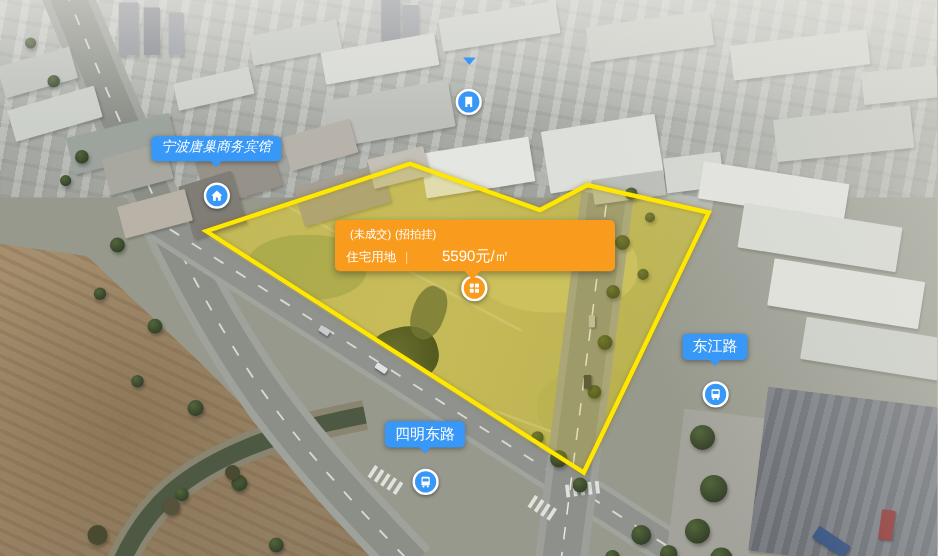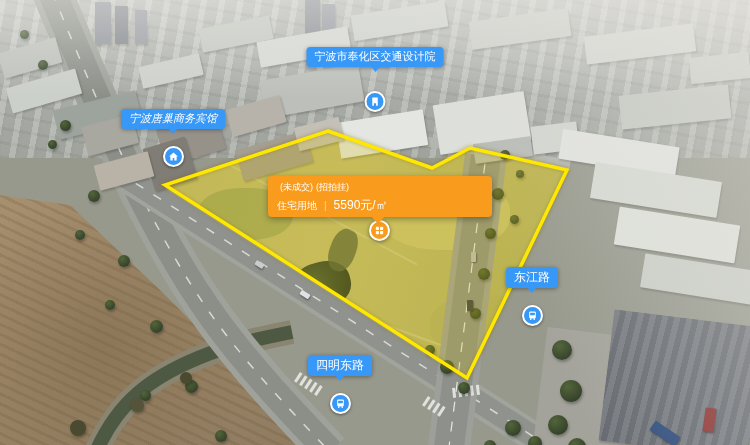--- a/index.html
+++ b/index.html
@@ -49,21 +49,21 @@
   .gap7{margin-top:7px;} .gap14{margin-top:14px;}
 
   
   .parcel-card{position:absolute;left:268px;top:176px;width:224px;height:41px;background:var(--orange,#f99b1d);
     border-radius:4px;box-shadow:0 2px 6px rgba(0,0,0,.35);padding:5px 9px;color:#fff;z-index:8;}
   .pc-line{display:flex;align-items:baseline;white-space:nowrap;}
   .pc-title{font-size:12px;font-weight:bold;letter-spacing:-.3px;}
   .pc-status{font-size:9px;margin-left:3px;}
   .pc-use{font-size:10px;margin-top:3px;}
   .pc-div{font-size:10px;opacity:.55;margin:0 7px;}
-  .pc-price{font-size:12px;}
+  .pc-price{font-size:12px;margin-left:20px;}
   .pc-tail{position:absolute;left:103px;bottom:-7px;width:0;height:0;border:7px solid transparent;
     border-top:8px solid var(--orange,#f99b1d);border-bottom:0;}
   .parcel-marker{position:absolute;left:369px;top:220px;width:21px;height:21px;border-radius:50%;
     background:var(--orange,#f99b1d);border:2px solid #fff;box-shadow:0 1px 4px rgba(0,0,0,.45);
     display:flex;align-items:center;justify-content:center;z-index:7;}
 </style>
 </head>
 <body>
 
 <div id="screen">
@@ -203,53 +203,52 @@
     <div class="car" style="left:704px;top:408px;width:11px;height:24px;background:#8c3434;transform:rotate(8deg);"></div>
   </div>
 
   <div class="abs haze"></div>
 
   <svg class="abs parcel-svg" width="750" height="445">
     <polygon points="328,131 432,168 470,148 567,170 467,378 165,185"></polygon>
   </svg>
 
   <div class="poi" style="left:375px;top:47px;">
-    <div class="bubble small">宁波市奉化区交通设计院</div>
     <div class="btail"></div>
     <div class="poi-icon gap14">
       <svg width="11" height="11" viewBox="0 0 12 12">
         <path fill="#fff" d="M3 1.5h6v9H7.2V8H4.8v2.5H3z"></path>
       </svg>
     </div>
   </div>
 
   <div class="poi" style="left:173px;top:109px;font-style:italic;">
     <div class="bubble small">宁波唐巢商务宾馆</div>
     <div class="btail"></div>
     <div class="poi-icon gap7">
       <svg width="11" height="11" viewBox="0 0 12 12">
         <path fill="#fff" d="M6 1.6 L10.8 6 H9.4 V10.4 H6.9 V7.6 H5.1 V10.4 H2.6 V6 H1.2 Z"></path>
       </svg>
     </div>
   </div>
 
-  <div class="poi" style="left:532px;top:267px;">
+  <div class="poi" style="left:572px;top:267px;">
     <div class="bubble">东江路</div>
     <div class="btail"></div>
     <div class="poi-icon gap7">
       <svg width="11" height="11" viewBox="0 0 12 12">
         <rect x="2.4" y="1.6" width="7.2" height="7.6" rx="1.2" fill="#fff"></rect>
         <rect x="3.4" y="3" width="5.2" height="2.6" rx="0.4" fill="#3898F8"></rect>
         <circle cx="4.1" cy="10" r="0.9" fill="#fff"></circle>
           <circle cx="7.9" cy="10" r="0.9" fill="#fff"></circle>
       </svg>
     </div>
   </div>
 
-  <div class="poi" style="left:340px;top:355px;">
+  <div class="poi" style="left:340px;top:337px;">
     <div class="bubble">四明东路</div>
     <div class="btail"></div>
     <div class="poi-icon gap7">
       <svg width="11" height="11" viewBox="0 0 12 12">
         <rect x="2.4" y="1.6" width="7.2" height="7.6" rx="1.2" fill="#fff"></rect>
         <rect x="3.4" y="3" width="5.2" height="2.6" rx="0.4" fill="#3898F8"></rect>
         <circle cx="4.1" cy="10" r="0.9" fill="#fff"></circle>
           <circle cx="7.9" cy="10" r="0.9" fill="#fff"></circle>
       </svg>
     </div>

